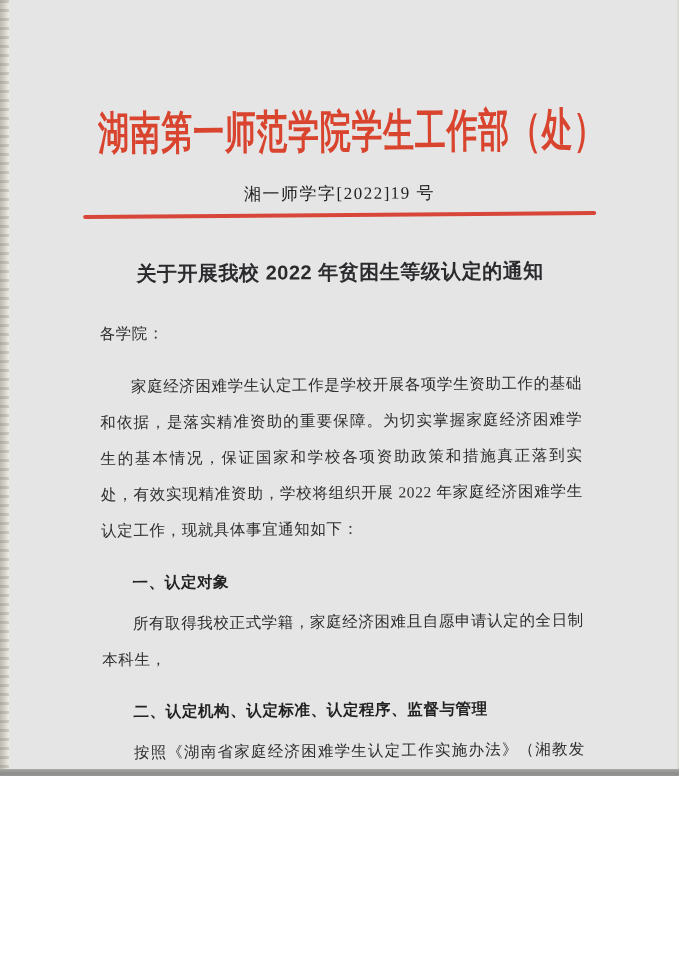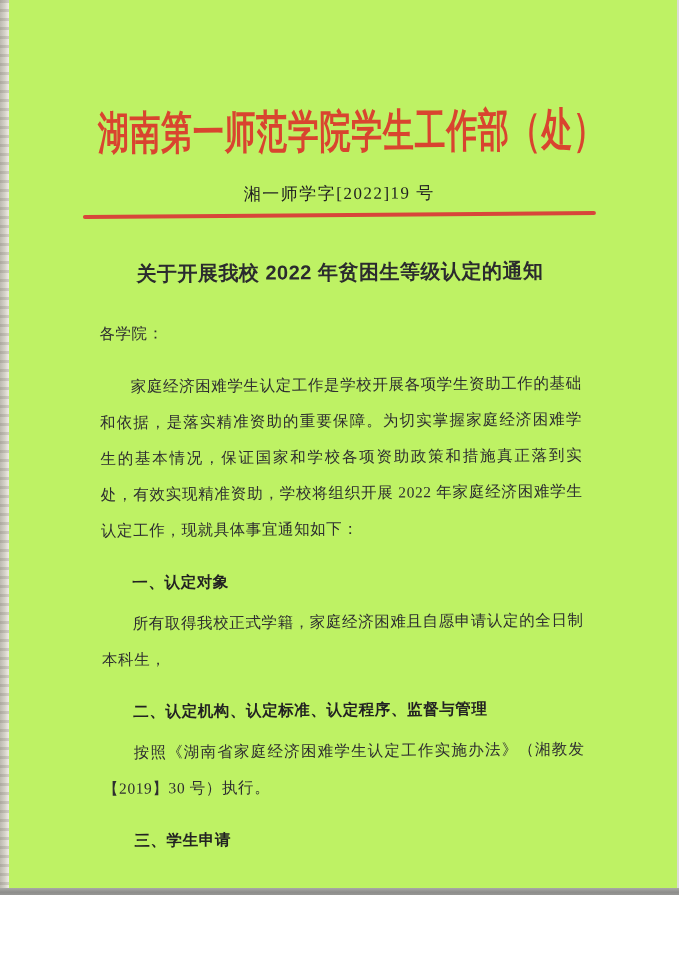--- a/index.html
+++ b/index.html
@@ -3,22 +3,22 @@
 <meta charset="utf-8">
 <style>
   html, body {
     margin: 0;
     padding: 0;
     background: #ffffff;
   }
   .scan {
     position: relative;
     width: 679px;
-    height: 895px;
-    background: #bef264;
+    height: 776px;
+    background: #e5e5e5;
     overflow: hidden;
     font-family: "Liberation Serif", "DejaVu Serif", serif;
     color: #2e2e30;
   }
   
   .edge-left {
     position: absolute;
     left: 0; top: 0; bottom: 0;
     width: 9px;
     background:

